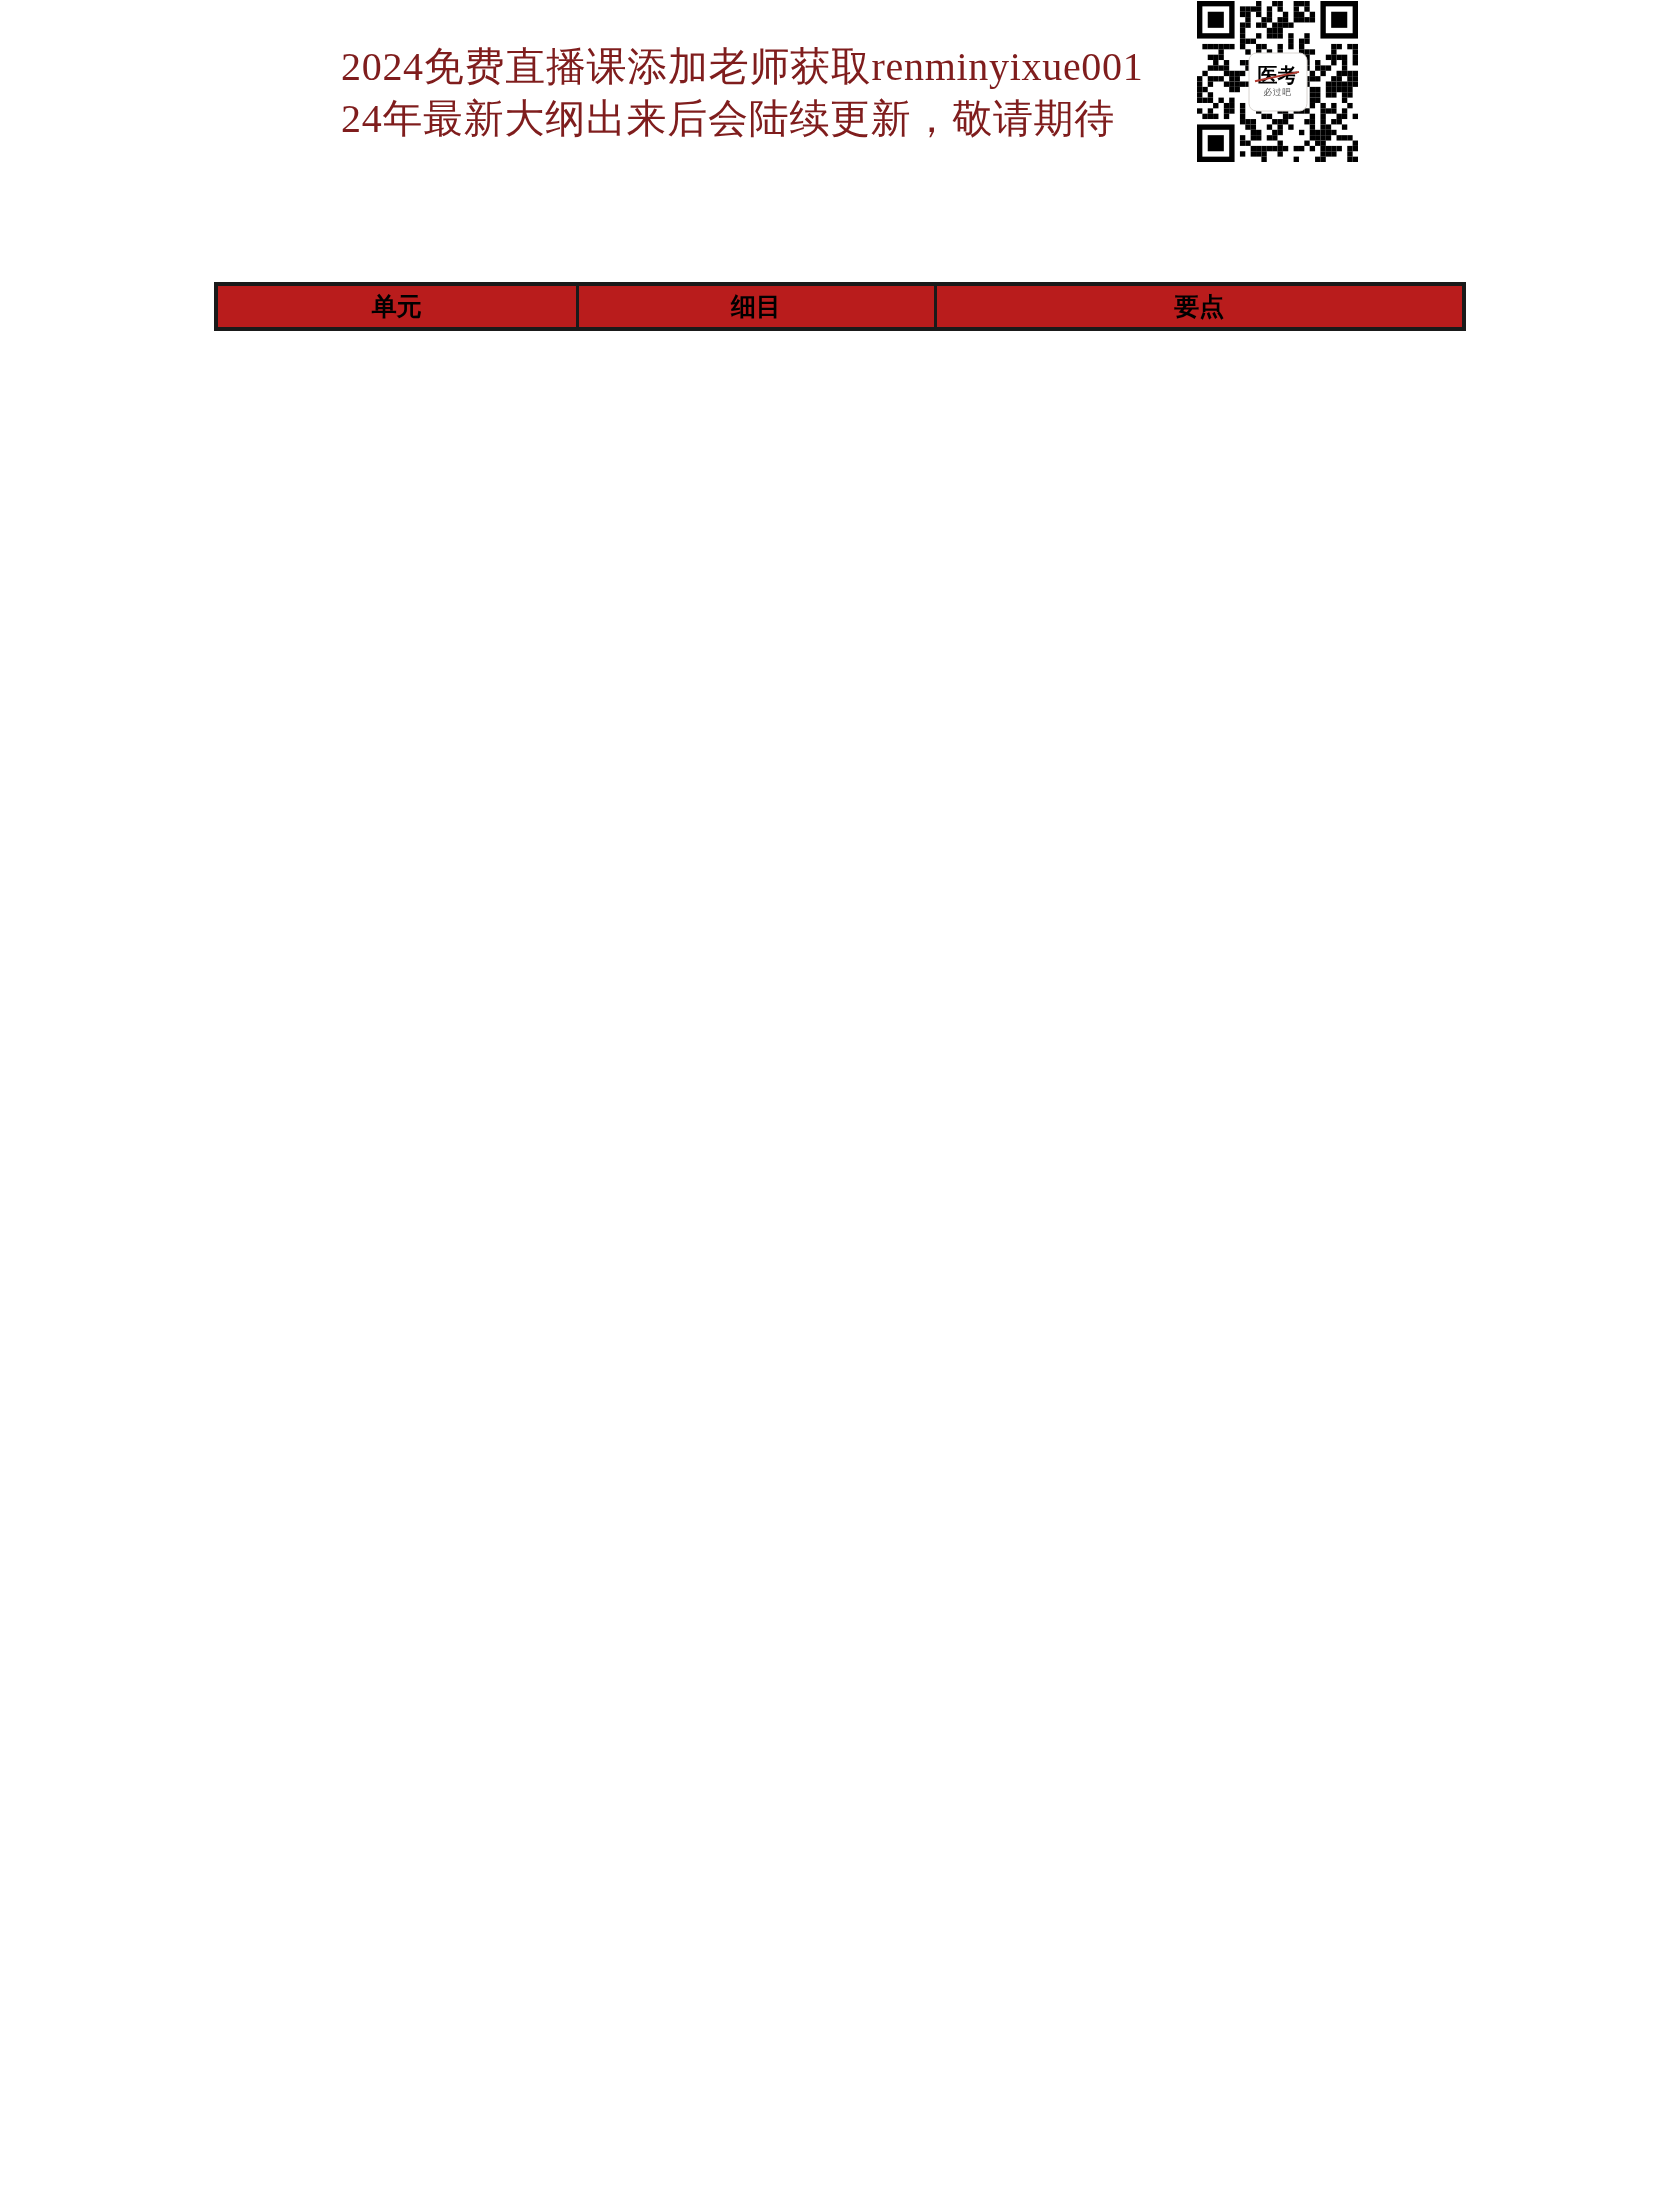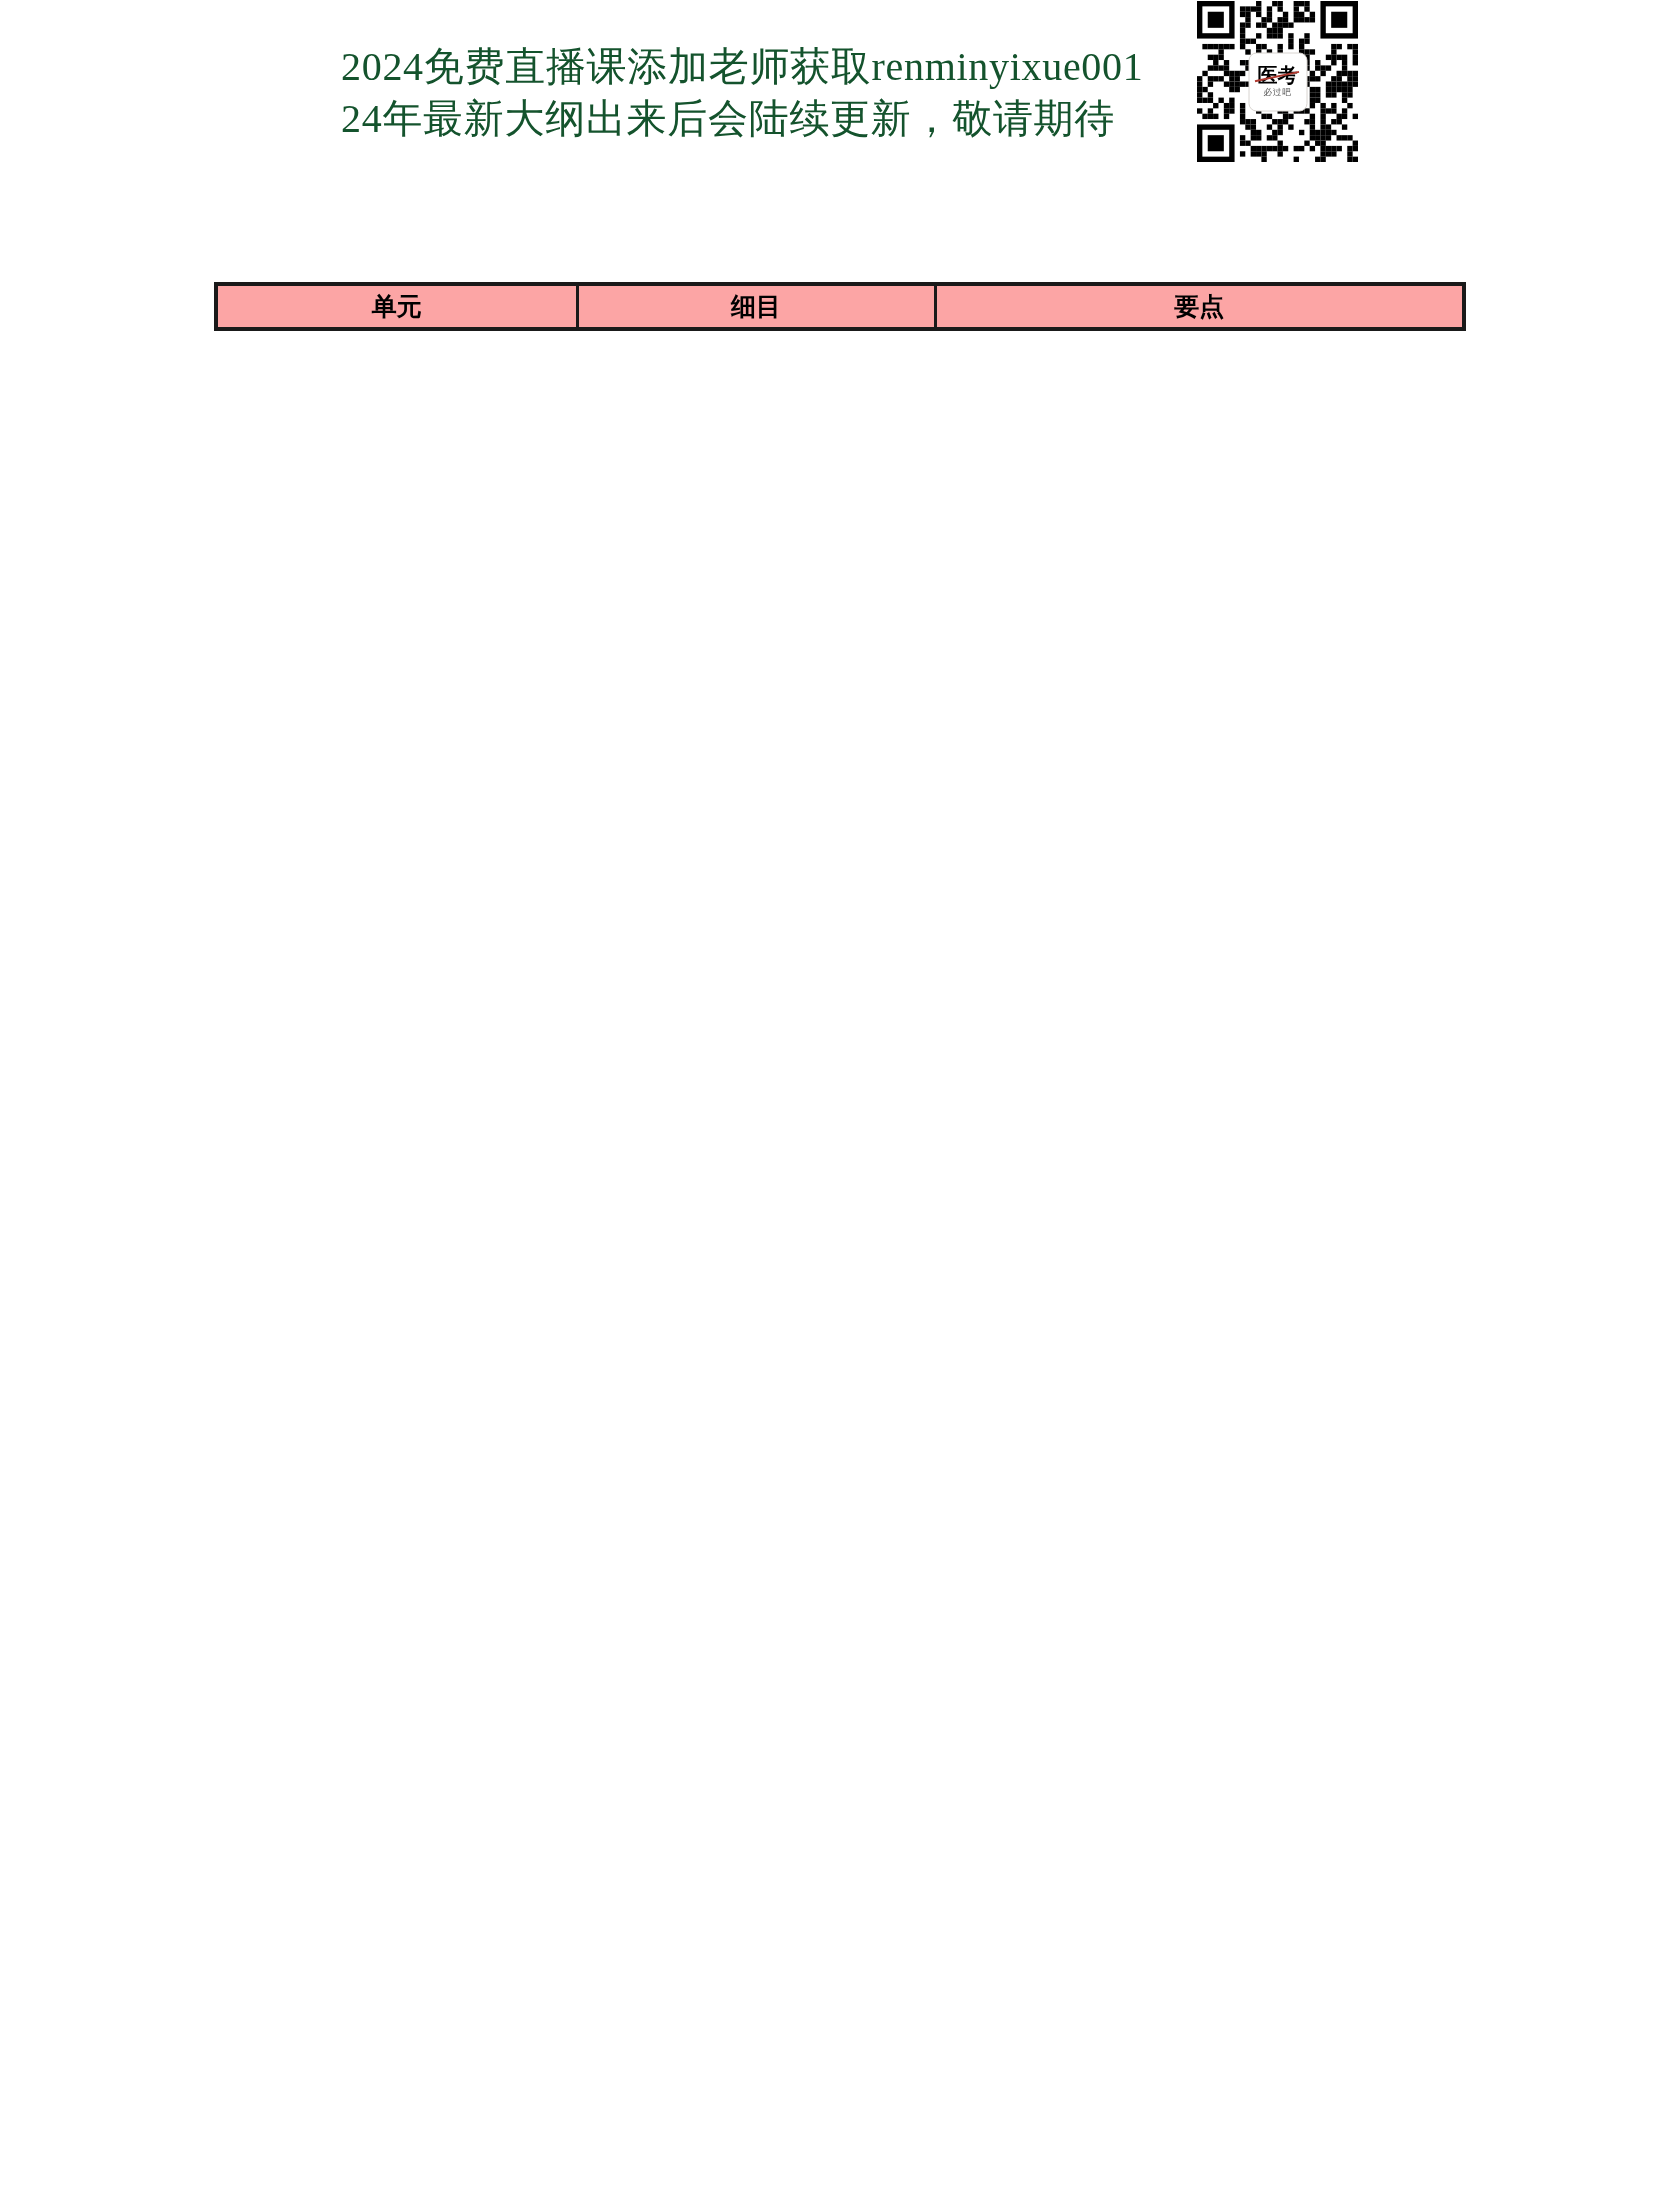--- a/index.html
+++ b/index.html
@@ -7,21 +7,21 @@
     width:1677px;height:2205px;position:relative;
     font-family:"Liberation Serif","DejaVu Serif",serif;
     color:#000;
   }
   .page{position:absolute;inset:0;background:#fff;}
 
   
   .top-banner{
     position:absolute;left:341px;top:41px;width:866px;
     font-size:40px;line-height:52px;letter-spacing:0.7px;
-    color:#14532d;white-space:nowrap;
+    color:#7f1d1d;white-space:nowrap;
   }
 
   
   .qr{position:absolute;left:1197px;top:1.3px;width:161px;height:161px;}
   .qr svg{display:block;}
   .qr-logo{
     position:absolute;left:50%;top:50%;transform:translate(-50%,-50%);
     width:57px;height:57px;background:#fff;border:1.3px solid #d8d4d0;
     border-radius:8px;display:flex;flex-direction:column;
     align-items:center;justify-content:center;gap:1.3px;
@@ -33,21 +33,21 @@
   .qr-logo-main .slash{
     position:absolute;left:-2.7px;right:-2.7px;top:10.7px;height:2px;
     background:#b03a30;transform:rotate(-12deg);
   }
   .qr-logo-sub{font-size:8.7px;color:#555;letter-spacing:0.7px;}
 
   
   table.syllabus{
     position:absolute;left:214px;top:282px;
     width:1248px;table-layout:fixed;
-    border-collapse:collapse;background:#fca5a5;
+    border-collapse:collapse;background:#b91c1c;
   }
   table.syllabus th,
   table.syllabus td{
     border:2.7px solid #1a1a1a;
     border-left-width:3.3px;border-right-width:3.3px;
     font-size:25px;vertical-align:middle;
     padding:0 0 0 9.3px;overflow:hidden;
   }
   table.syllabus{border:4px solid #1a1a1a;}
   table.syllabus thead th{

